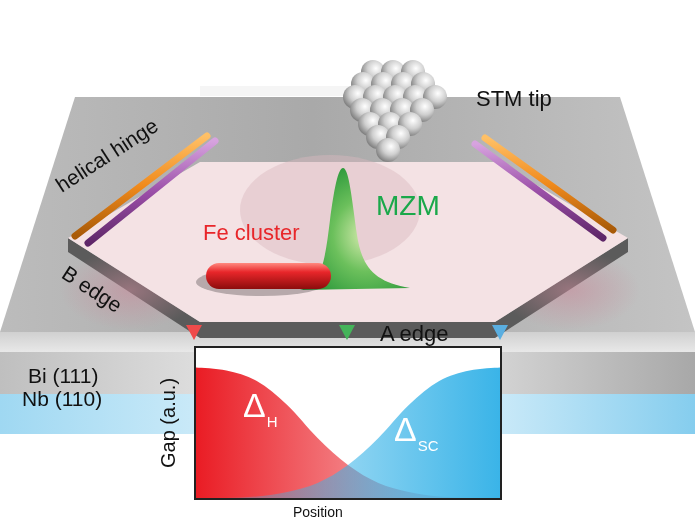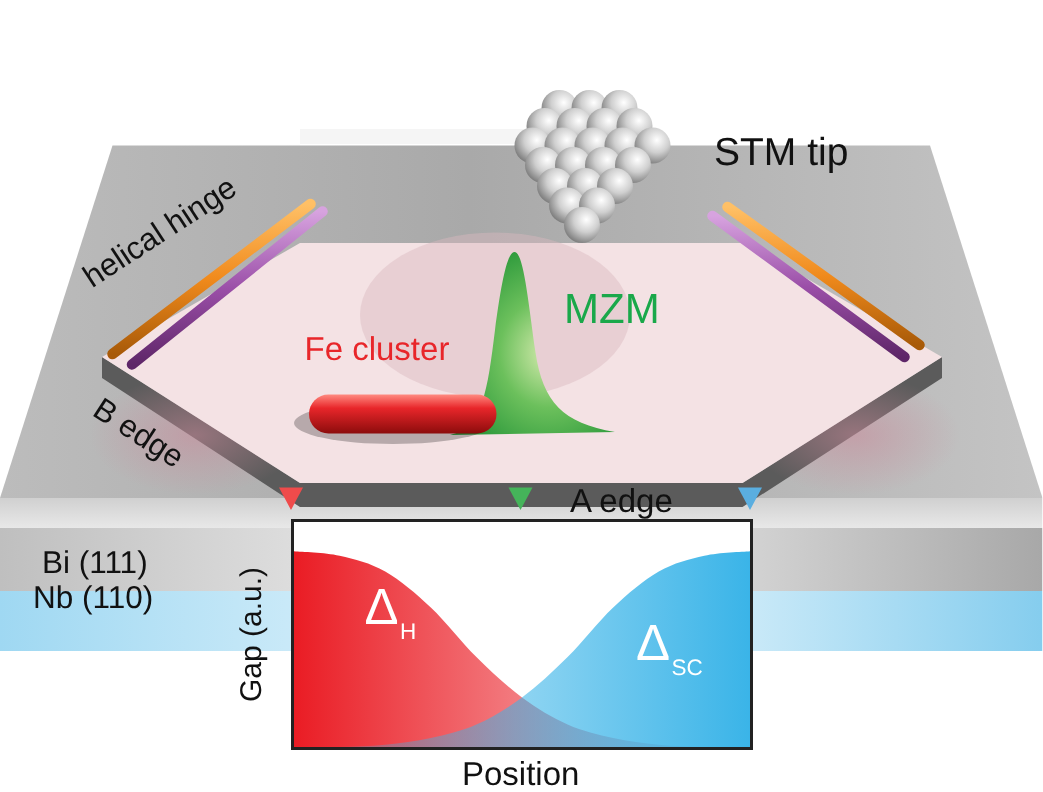--- a/index.html
+++ b/index.html
@@ -1,32 +1,32 @@
 <!DOCTYPE html>
 <html><head>
 <meta charset="utf-8">
 <style>
   html, body { margin: 0; padding: 0; background: #ffffff; }
   body { width: 695px; height: 528px; position: relative; overflow: hidden;
          font-family: "Liberation Sans", sans-serif; }
   #scene { position: absolute; left: 0; top: 0; width: 695px; height: 528px; }
   .lbl { position: absolute; white-space: nowrap; line-height: 1; }
   .lbl-dark { color: #111111; }
-  #lbl-stm { left: 476px; top: 88px; font-size: 26px; }
+  #lbl-stm { left: 476px; top: 88px; font-size: 22px; }
   #lbl-hinge { left: 52px; top: 178px; font-size: 21px; transform: rotate(-33deg); transform-origin: left top; }
   #lbl-bedge { left: 70px; top: 262px; font-size: 21px; transform: rotate(33deg); transform-origin: left top; }
   #lbl-fe { left: 203px; top: 222px; font-size: 22px; color: #e8262a; text-align: center; }
   #lbl-mzm { left: 376px; top: 192px; font-size: 28px; color: #1aa84a; }
   #lbl-aedge { left: 380px; top: 323px; font-size: 22px; text-align: center; }
   #lbl-bi { left: 28px; top: 365px; font-size: 21px; }
   #lbl-nb { left: 22px; top: 388px; font-size: 21px; }
   #lbl-gap { left: 158px; top: 468px; font-size: 20px; transform: rotate(-90deg); transform-origin: left top; }
-  #lbl-pos { left: 308px; top: 505px; font-size: 22px; }
+  #lbl-pos { left: 293px; top: 505px; font-size: 14px; }
   #lbl-dh { left: 243px; top: 388px; font-size: 34px; color: #ffffff; }
-  #lbl-dsc { left: 424px; top: 412px; font-size: 34px; color: #ffffff; }
+  #lbl-dsc { left: 394px; top: 412px; font-size: 34px; color: #ffffff; }
   .sub { font-size: 15px; vertical-align: -10px; margin-left: 1px; }
 </style>
 </head>
 <body>
 
 <svg id="scene" width="695" height="528" viewBox="0 0 695 528">
   <defs>
     <linearGradient id="g-top" x1="0" y1="0" x2="1" y2="0">
       <stop offset="0" stop-color="#bcbcbc"></stop>
       <stop offset="0.45" stop-color="#a9a9a9"></stop>

